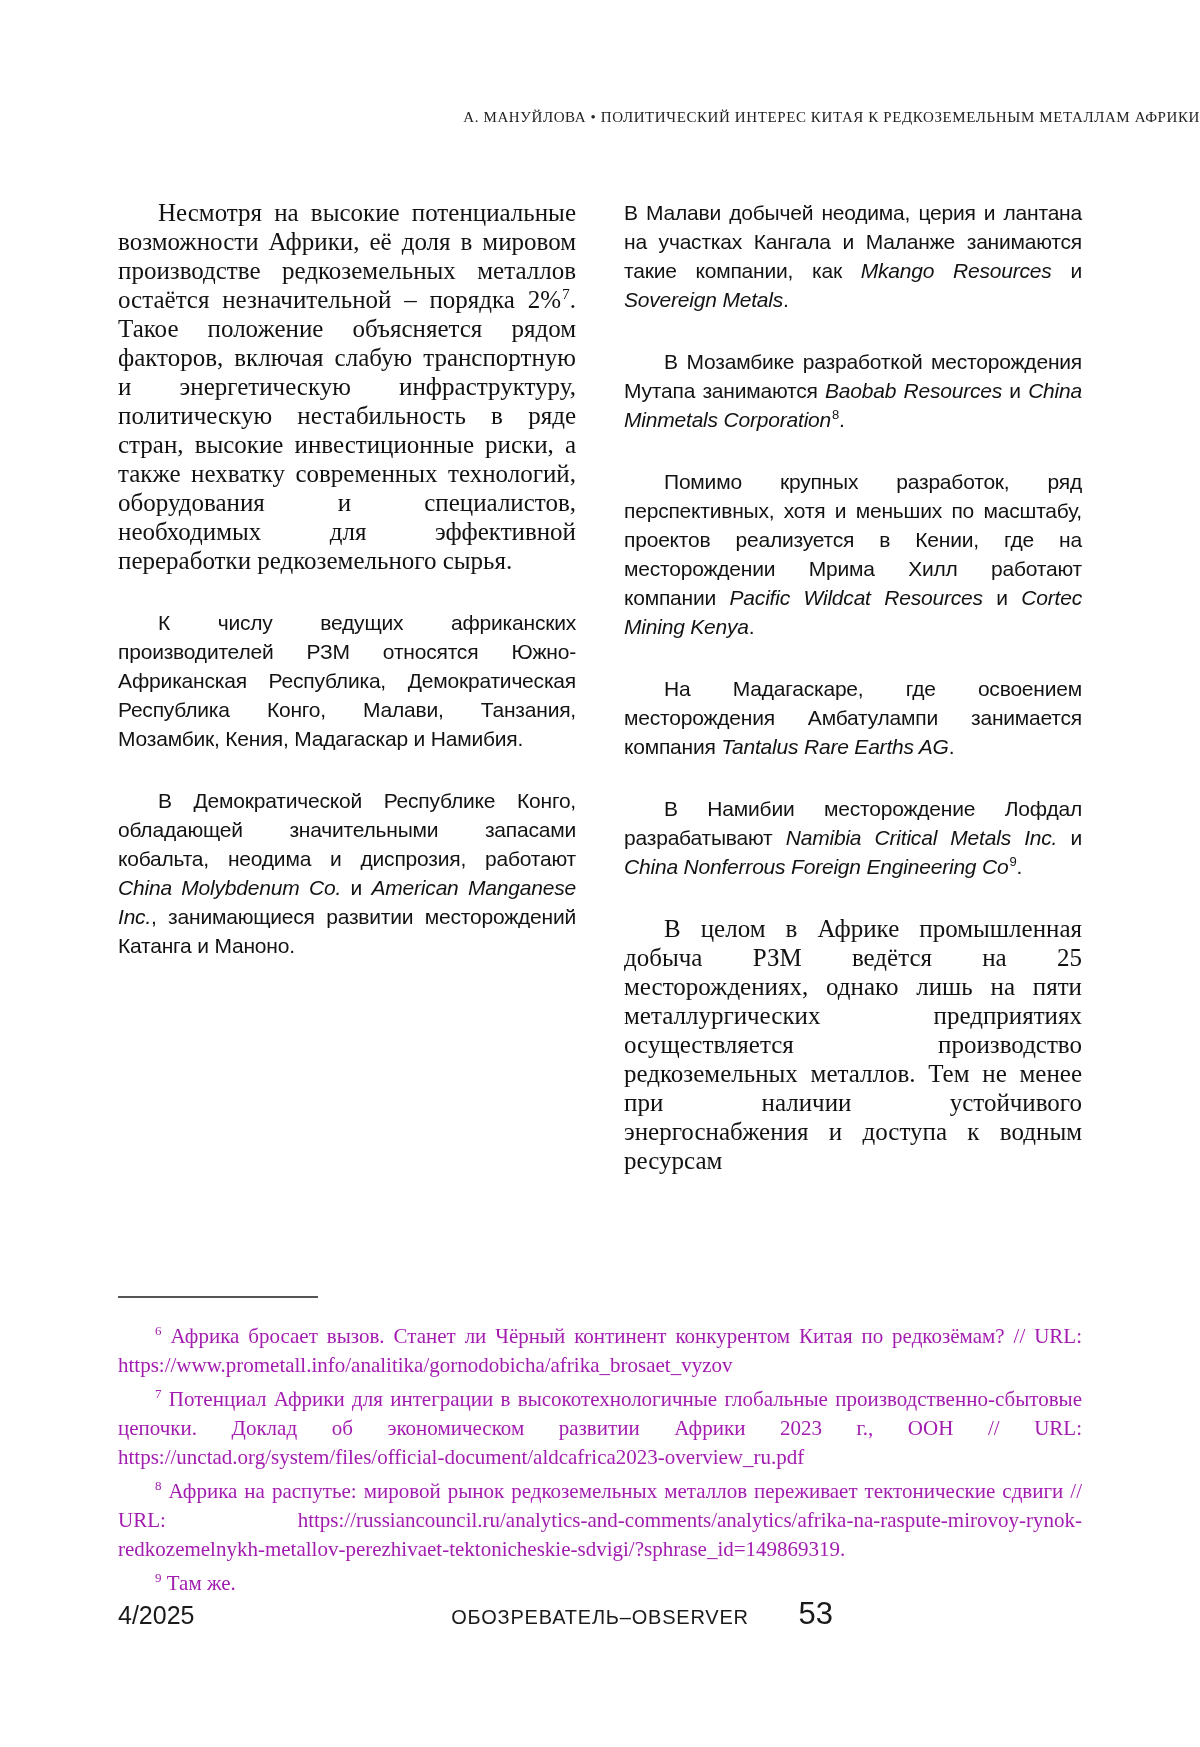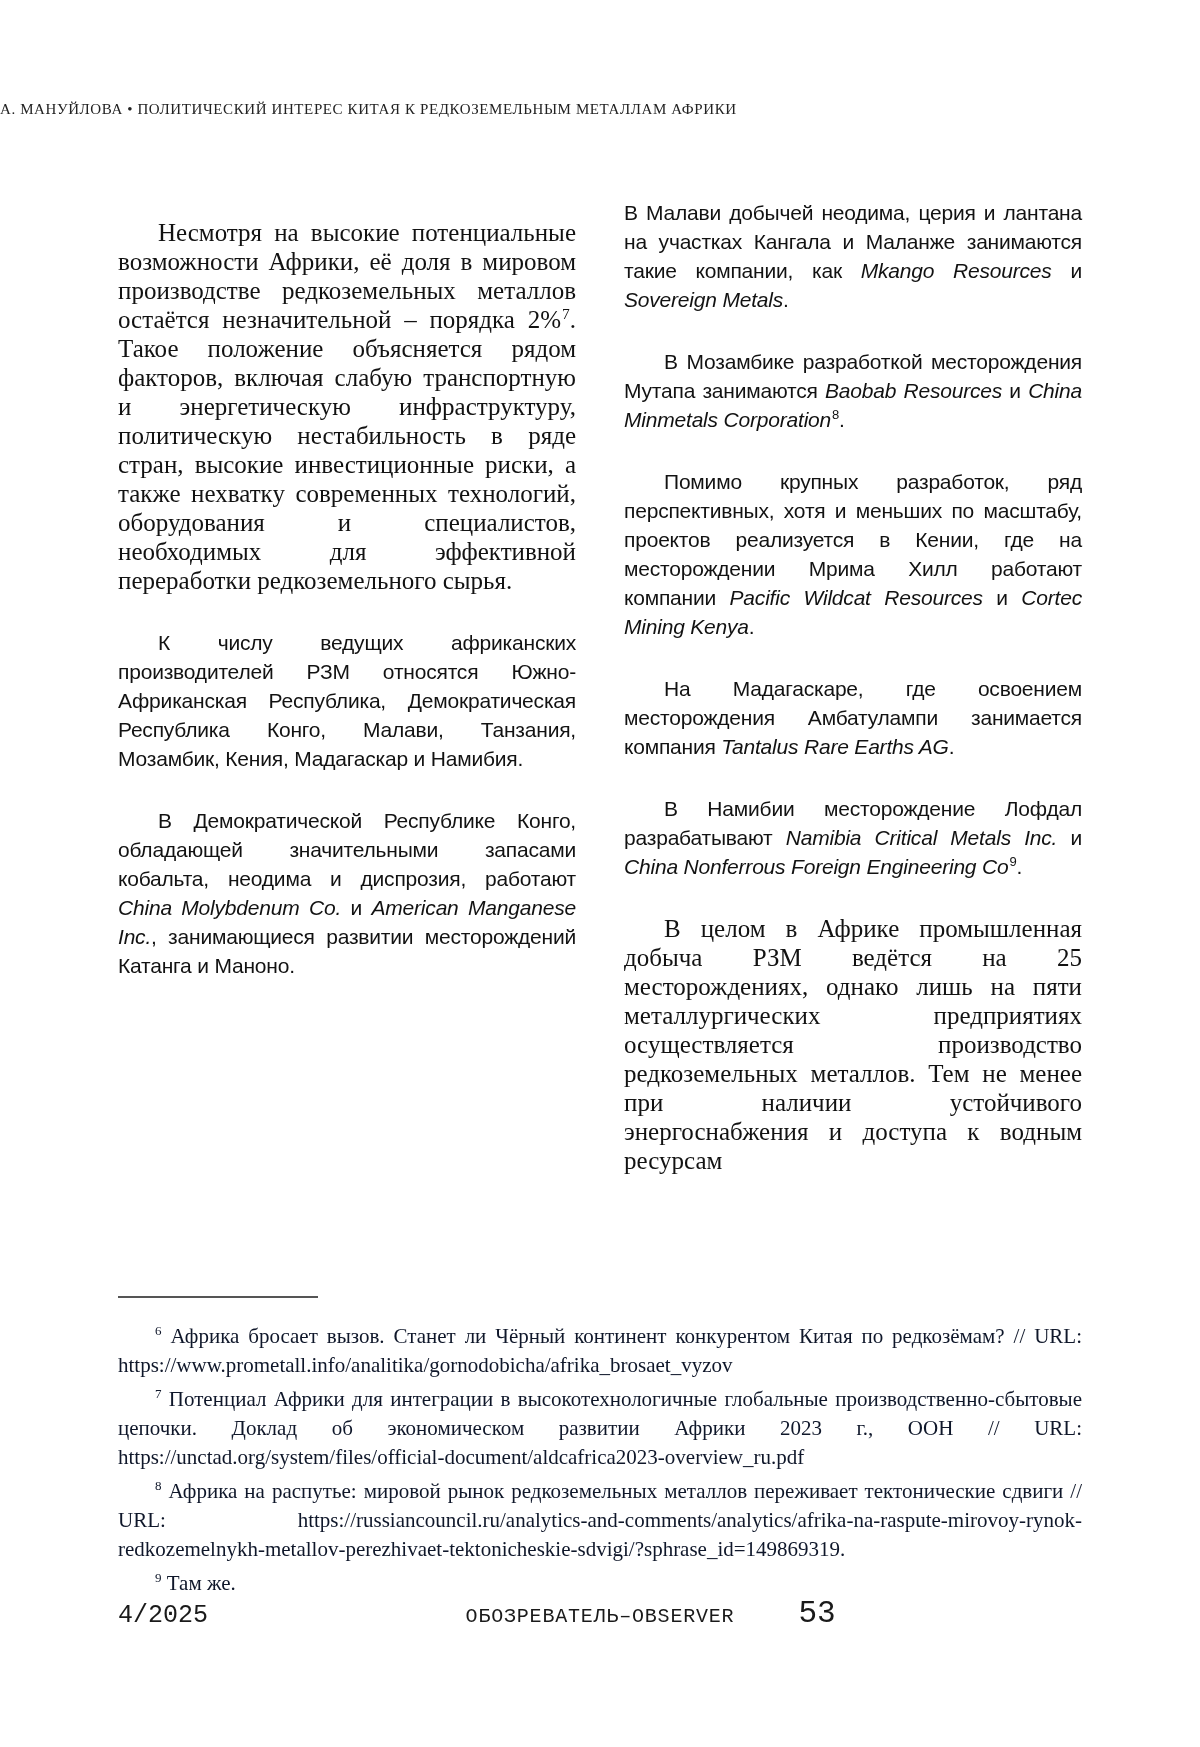--- a/index.html
+++ b/index.html
@@ -6,22 +6,22 @@
   .page {
     position:relative;
     width:1200px; height:1747px;
     margin:0 auto;
     background:#ffffff;
     color:#121212;
     overflow:hidden;
   }
   .running-header {
     position:absolute;
-    top:101px; left:0; right:0;
-    text-align:left;
+    top:109px; left:0; right:0;
+    text-align:right;
     font-family:"Liberation Serif", serif;
     font-size:15px;
     letter-spacing:0.6px;
     color:#222;
     white-space:nowrap;
   }
   .columns {
     position:absolute;
     top:198px; left:118px;
     width:964px;
@@ -34,21 +34,21 @@
     font-family:"Liberation Serif", serif;
     font-size:25px;
     line-height:29px;
   }
   .sans {
     font-family:"Liberation Sans", sans-serif;
     font-size:21px;
     line-height:29px;
     letter-spacing:-0.2px;
   }
-  .indent { text-indent:40px;margin-top:20px; }
+  .indent { text-indent:40px; }
   .gap { margin-top:33px; }
   .justify-last { text-align-last:justify; }
   sup { font-size:0.62em; line-height:0; margin-left:1px; }
   .footnotes {
     position:absolute;
     top:1296px; left:118px;
     width:964px;
   }
   .fn-divider {
     border:0;
@@ -57,28 +57,28 @@
     margin:0 0 24px 0;
   }
   .footnote {
     font-family:"Liberation Serif", serif;
     font-size:21px;
     line-height:29px;
     text-align:justify;
     text-indent:36px;
     overflow-wrap:anywhere;
     margin-bottom:5px;
-    color:#0f172a;
+    color:#a21caf;
   }
   .page-footer {
     position:absolute;
     top:1596px; left:118px; right:118px;
     display:flex;
     align-items:baseline;
-    font-family:Liberation Mono, monospace;
+    font-family:Liberation Sans, sans-serif;
     color:#1a1a1a;
   }
   .footer-issue  { flex:1; font-size:25px; text-align:left; }
   .footer-journal{ flex:1.4; font-size:20px; letter-spacing:0.8px; text-align:center; }
   .footer-page  { flex:1; font-size:31px; text-align:left; }
 </style>
 </head>
 <body>
 
 <div class="page">

